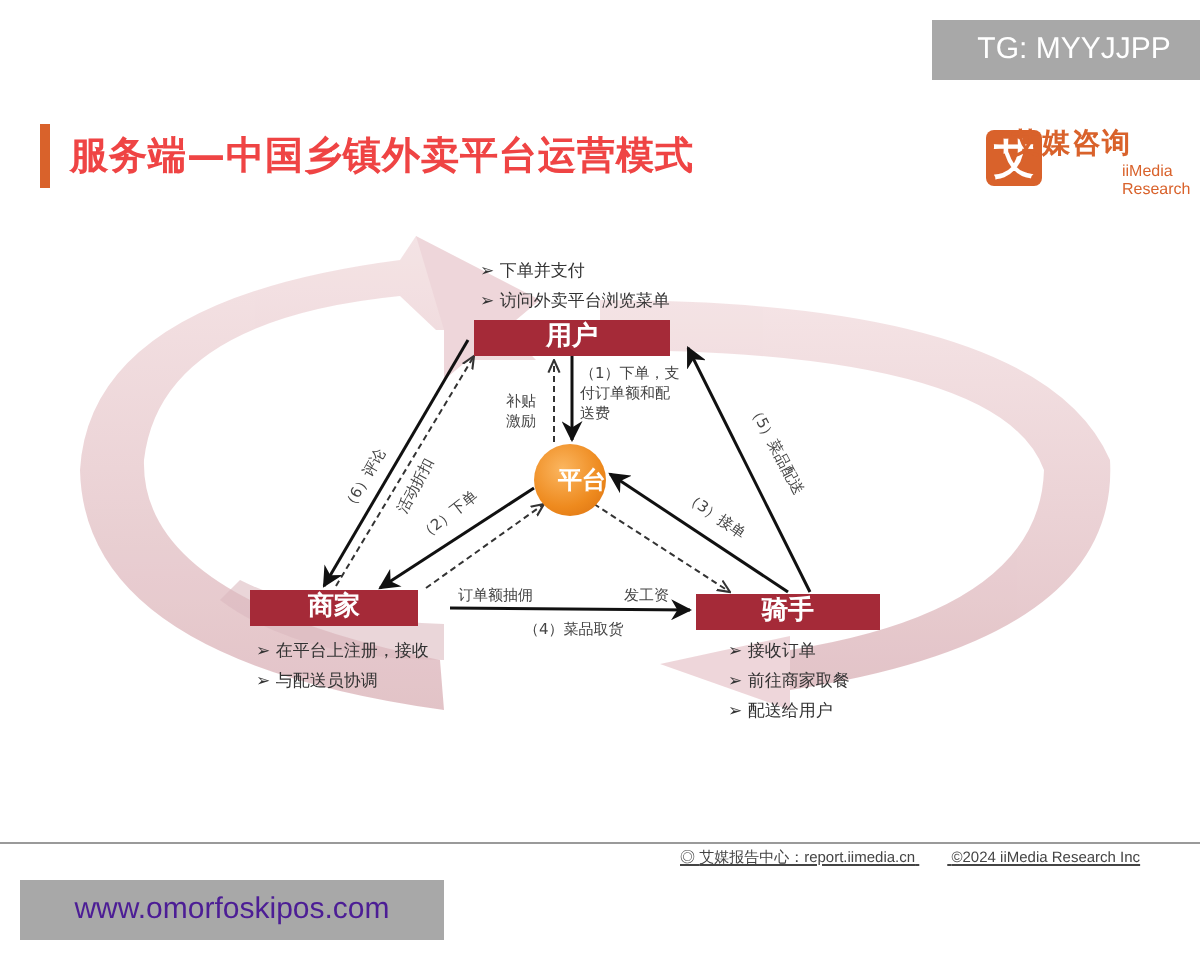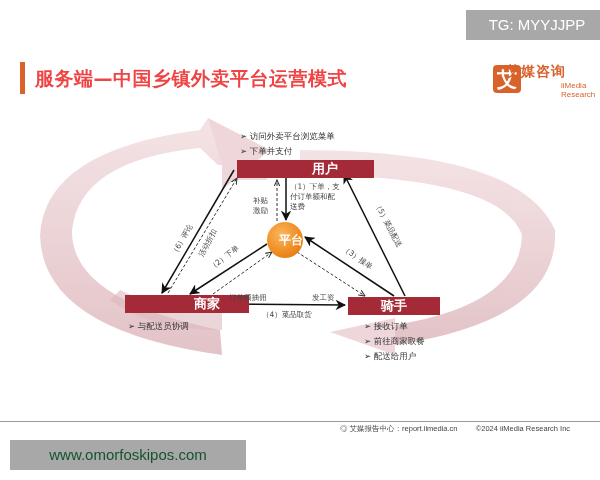--- a/index.html
+++ b/index.html
@@ -8,32 +8,32 @@
   .abs { position:absolute; }
   .tg-badge { left:466px; top:10px; width:142px; height:30px; background:#a8a8a8; color:#fff;
               font-size:15px; line-height:30px; text-align:center; font-family:"Liberation Sans",sans-serif; }
   .title-bar { left:20px; top:62px; width:5px; height:32px; background:#d9622b; }
   .title { left:35px; top:63px; font-size:19px; font-weight:bold; color:#ef4444; line-height:30px; letter-spacing:0.5px; }
   .logo-box { left:493px; top:65px; width:28px; height:28px; background:#d9622b; border-radius:4px; color:#fff;
               font-size:20px; font-weight:bold; text-align:center; line-height:28px; }
   .logo-cn { left:506px; top:63px; font-size:14px; font-weight:bold; color:#d9622b; letter-spacing:1px; }
   .logo-en { left:526px; top:81px; font-size:8px; color:#d9622b; font-family:"Liberation Sans",sans-serif;padding-left:35px; }
   .node { background:#a52a38; color:#fff; font-size:13px; font-weight:bold; text-align:center; }
-  .node-user { left:237px; top:160px; width:98px; height:18px; line-height:18px;padding-left:39px; }
-  .node-merchant { left:125px; top:295px; width:84px; height:18px; line-height:18px;padding-left:40px; }
+  .node-user { left:237px; top:160px; width:98px; height:18px; line-height:18px; }
+  .node-merchant { left:125px; top:295px; width:84px; height:18px; line-height:18px; }
   .node-rider { left:348px; top:297px; width:92px; height:18px; line-height:18px; }
   .platform { left:267px; top:222px; width:36px; height:36px; border-radius:50%;
               background:radial-gradient(circle at 40% 35%, #fbb660, #ee8a1e 60%, #d96f10);
               color:#fff; font-size:12px; font-weight:bold; text-align:right; line-height:36px; }
   .bullets { font-size:8.5px; color:#333; line-height:15px; }
   .bullets .b::before { content:"➢ "; }
   .lbl { font-size:7.5px; color:#444; line-height:10px; }
   .footer-line { left:0; top:421px; width:600px; height:1px; background:#9a9a9a; }
-  .footer { left:340px; top:424px; font-size:7.5px; color:#444; font-family:"Liberation Sans",sans-serif; }
-  .url-badge { left:10px; top:440px; width:236px; height:30px; background:#a8a8a8; color:#14532d; font-size:15px;
+  .footer { left:340px; top:424px; font-size:7.5px; color:#444; font-family:"Liberation Sans",sans-serif;text-decoration:underline; }
+  .url-badge { left:10px; top:440px; width:212px; height:30px; background:#a8a8a8; color:#4c1d95; font-size:15px;
                line-height:30px; text-align:center; font-family:"Liberation Sans",sans-serif; }
   svg.diagram { position:absolute; left:0; top:0; }
 </style>
 </head>
 <body>
 
 <div class="abs tg-badge">TG: MYYJJPP</div>
 
 <div class="abs title-bar"></div>
 <div class="abs title">服务端—中国乡镇外卖平台运营模式</div>
@@ -79,24 +79,25 @@
   <line x1="213" y1="294" x2="272" y2="252" stroke="#333" stroke-width="1" stroke-dasharray="3,2" marker-end="url(#ahd)"></line>
   <line x1="297" y1="252" x2="365" y2="296" stroke="#333" stroke-width="1" stroke-dasharray="3,2" marker-end="url(#ahd)"></line>
 </svg>
 
 <div class="abs node node-user">用户</div>
 <div class="abs node node-merchant">商家</div>
 <div class="abs node node-rider">骑手</div>
 <div class="abs platform">平台</div>
 
 <div class="abs bullets" style="left:240px;top:129px;">
+  <div class="b">下单并支付</div>
   <div class="b">访问外卖平台浏览菜单</div>
-  <div class="b">下单并支付</div>
 </div>
 <div class="abs bullets" style="left:128px;top:319px;">
+  <div class="b">在平台上注册，接收</div>
   <div class="b">与配送员协调</div>
 </div>
 <div class="abs bullets" style="left:364px;top:319px;">
   <div class="b">接收订单</div>
   <div class="b">前往商家取餐</div>
   <div class="b">配送给用户</div>
 </div>
 
 <div class="abs lbl" style="left:290px;top:182px;">
   <div>（1）下单，支</div>

